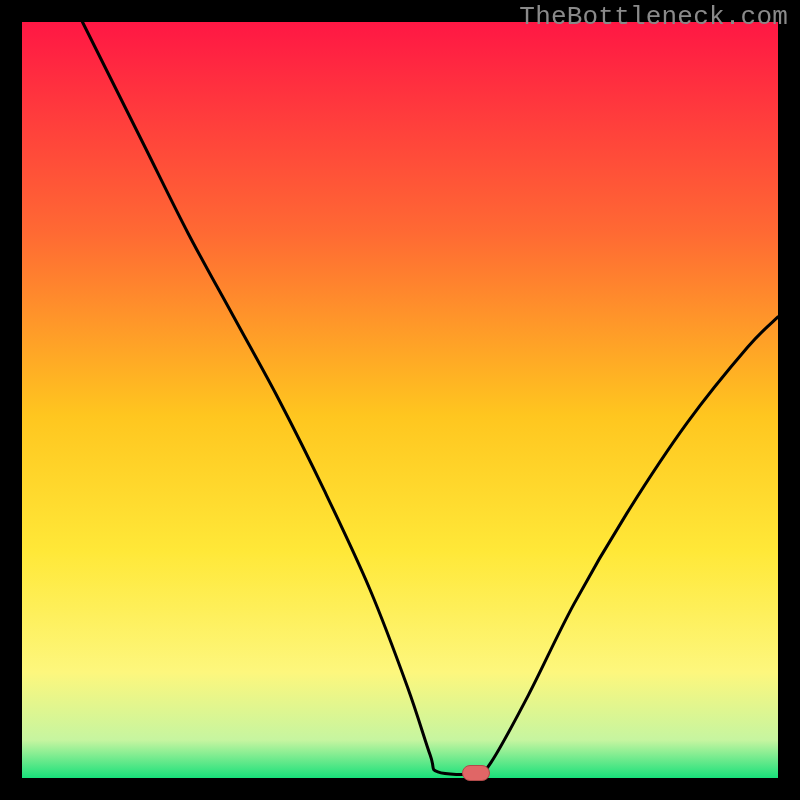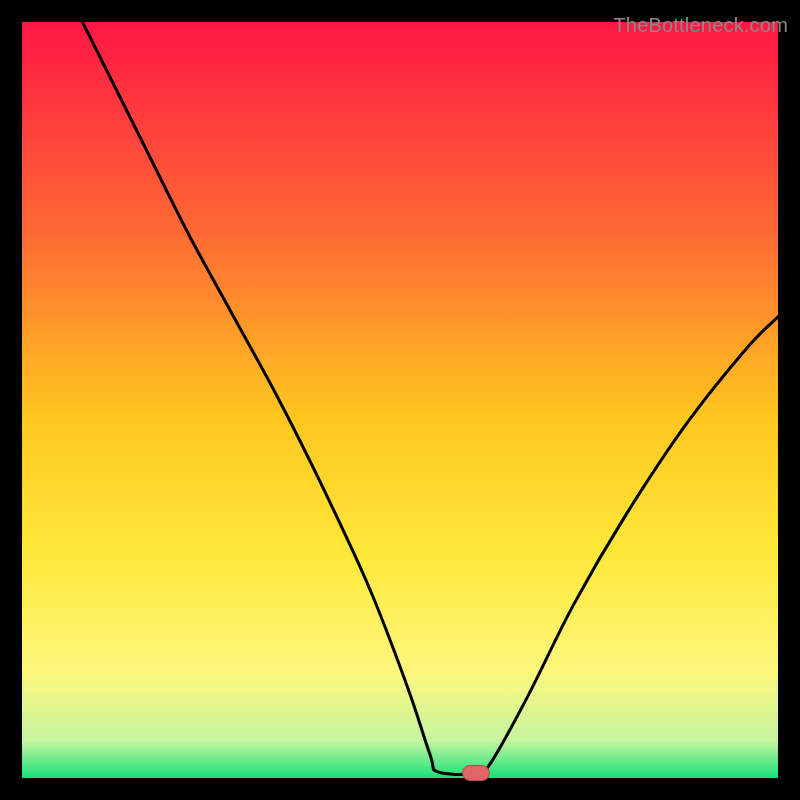--- a/index.html
+++ b/index.html
@@ -11,25 +11,25 @@
     overflow: hidden;
   }
   .frame {
     position: relative;
     width: 800px;
     height: 800px;
     background: #000;
   }
   .watermark {
     position: absolute;
-    top: 14px;
+    top: 2px;
     right: 12px;
     color: #8a8a8a;
-    font-family: Liberation Sans, sans-serif;
-    font-size: 20px;
+    font-family: Liberation Mono, monospace;
+    font-size: 26px;
     letter-spacing: 0.2px;
     pointer-events: none;
   }
   .plot-area {
     position: absolute;
     left: 22px;
     top: 22px;
     width: 756px;
     height: 756px;
   }

